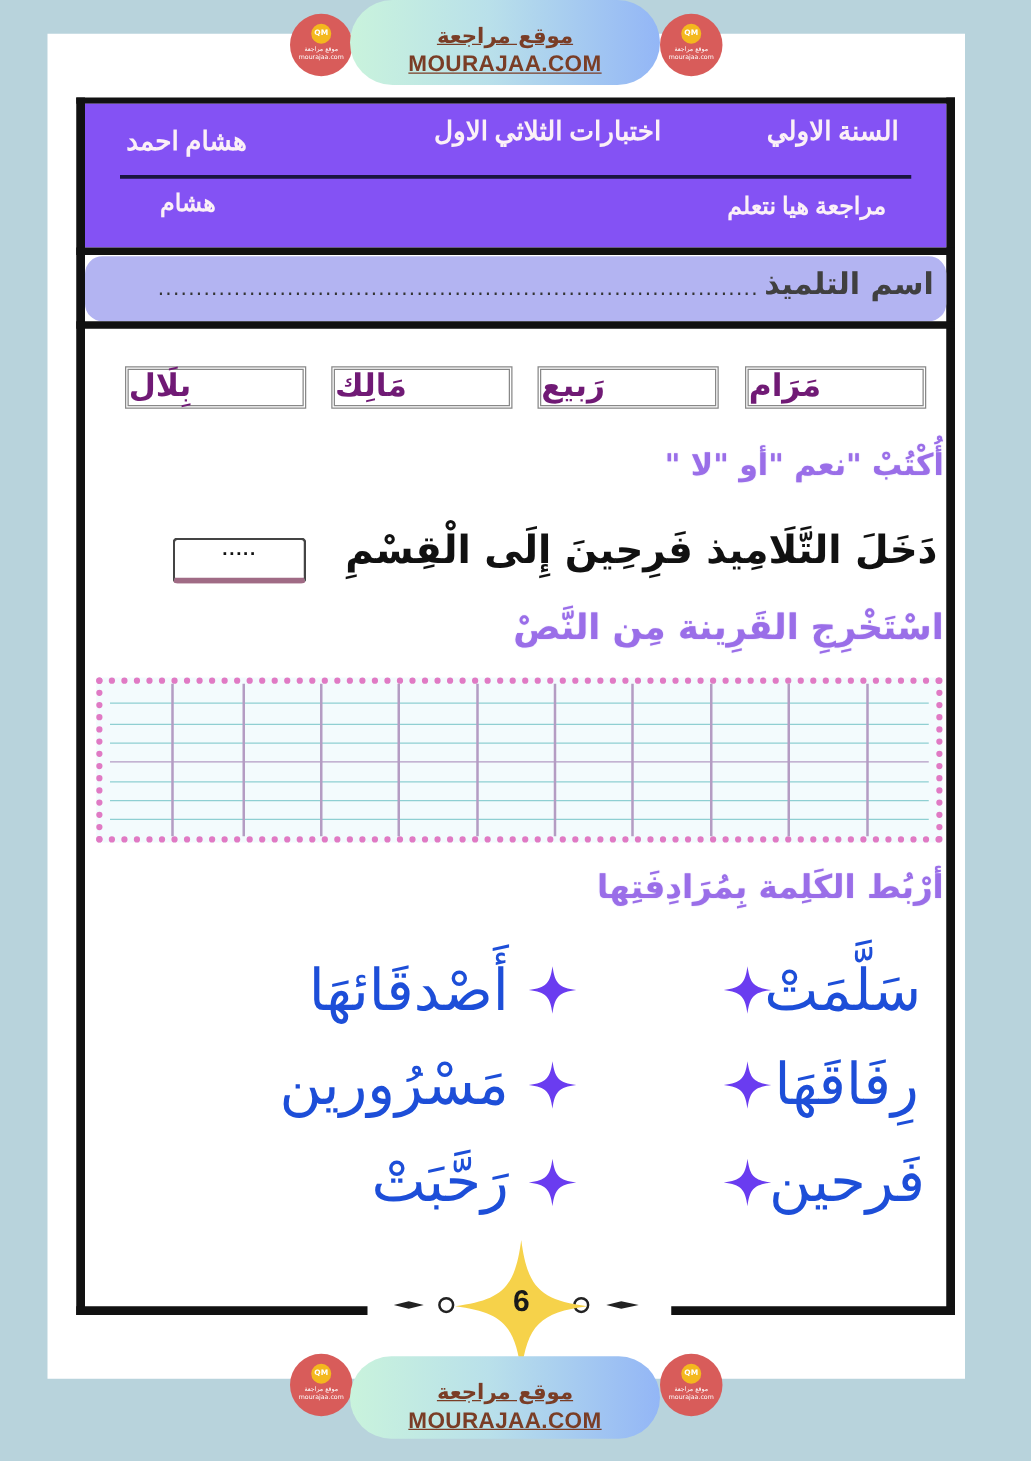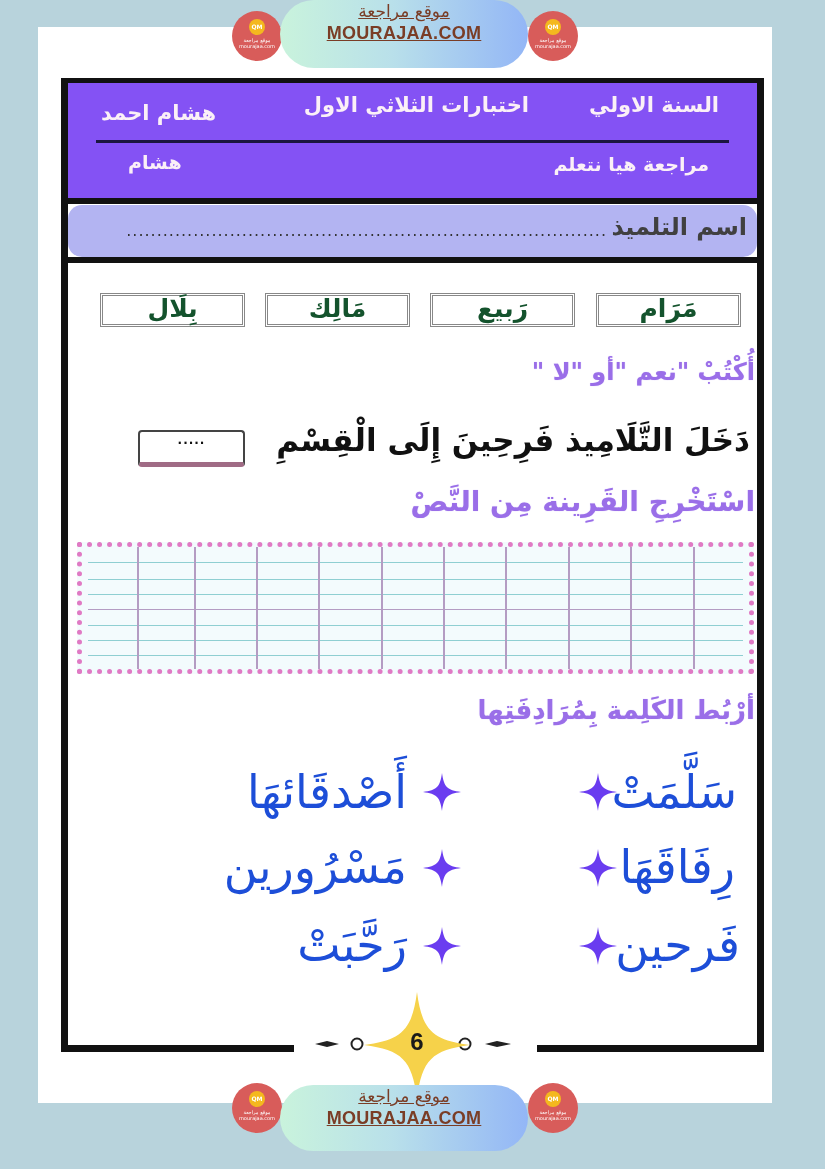--- a/index.html
+++ b/index.html
@@ -16,22 +16,22 @@
   
   .banner {
     position: absolute; left: 280px; width: 248px; height: 68px;
     border-radius: 34px;
     background: linear-gradient(90deg, #c9f3dc 0%, #b9e0ea 45%, #93b6f6 100%);
     text-align: center; z-index: 5;
   }
   .banner.top { top: 0; }
   .banner.bottom { top: 1085px; height: 66px; }
   .banner .ar {
-    display: block; color: #7a3d26; font-weight: normal; font-size: 17px;
-    text-decoration: underline; padding-top: 0; line-height: 22px;
+    display: block; color: #7a3d26; font-weight: bold; font-size: 17px;
+    text-decoration: underline; padding-top: 18px; line-height: 22px;
     font-family: "DejaVu Sans", sans-serif;
   }
   .banner .en {
     display: block; color: #7a3d26; font-weight: bold; font-size: 18px;
     text-decoration: underline; line-height: 22px;
     font-family: "Liberation Sans", sans-serif; letter-spacing: 0.3px;
   }
   .logo {
     position: absolute; width: 50px; height: 50px; border-radius: 50%;
     background: #d85c5a; z-index: 5; text-align: center;
@@ -52,21 +52,21 @@
   .frame-right { position: absolute; left: 757px; top: 78px; width: 7px; height: 974px; background: #111; }
   .frame-top { position: absolute; left: 61px; top: 78px; width: 703px; height: 5px; background: #111; }
   .frame-bottom-l { position: absolute; left: 61px; top: 1045px; width: 233px; height: 7px; background: #111; }
   .frame-bottom-r { position: absolute; left: 537px; top: 1045px; width: 227px; height: 7px; background: #111; }
 
   .header {
     position: absolute; left: 68px; top: 83px; width: 689px; height: 115px;
     background: #8452f4; direction: rtl;
   }
   .header .sep { position: absolute; left: 28px; right: 28px; top: 57px; height: 3px; background: #1b1640; }
-  .h-txt { position: absolute; color: #fbf0f7; font-weight: bold; font-size: 21px; white-space: nowrap; }
+  .h-txt { position: absolute; color: #fbf0f7; font-weight: bold; font-size: 21px; white-space: nowrap; font-family: Liberation Serif, serif; }
   .h-grade { right: 38px; top: 10px; }
   .h-exam { right: 228px; top: 10px; }
   .h-teacher { left: 33px; top: 18px; }
   .h-group { right: 48px; top: 70px; font-size: 19px; }
   .h-student { left: 60px; top: 68px; font-size: 19px; }
   .h-title {
     position: absolute; left: 205px; top: 60px; font-size: 34px; font-weight: bold;
     color: #0d0d2a; text-decoration: underline; white-space: nowrap;
   }
   .header-bottom-bar { position: absolute; left: 61px; top: 198px; width: 703px; height: 6px; background: #111; }
@@ -75,21 +75,21 @@
     position: absolute; left: 68px; top: 205px; width: 689px; height: 52px;
     background: #b3b4f2; border-radius: 14px; direction: rtl;
   }
   .name-label { position: absolute; right: 10px; top: 8px; font-size: 24px; font-weight: bold; color: #404040; }
   .name-dots { position: absolute; right: 150px; top: 16px; font-size: 16px; color: #333; letter-spacing: 1px; }
   .name-bottom-bar { position: absolute; left: 61px; top: 257px; width: 703px; height: 6px; background: #111; }
 
   .word-card {
     position: absolute; top: 293px; width: 145px; height: 34px;
     border: 3px double #888; background: #fff;
-    text-align: center; font-size: 25px; font-weight: bold; line-height: 26px; color: #14532d;
+    text-align: left; font-size: 25px; font-weight: bold; line-height: 26px; color: #701a75;
   }
 
   .instr {
     position: absolute; color: #9a6ee8; font-weight: bold; direction: rtl; white-space: nowrap;
     text-shadow: 0 0 1px #c9b4f7;
   }
   .instr-yesno { right: 70px; top: 358px; font-size: 24px; }
   .instr-clue { right: 70px; top: 485px; font-size: 28px; }
   .instr-link { right: 70px; top: 695px; font-size: 26px; }
 

